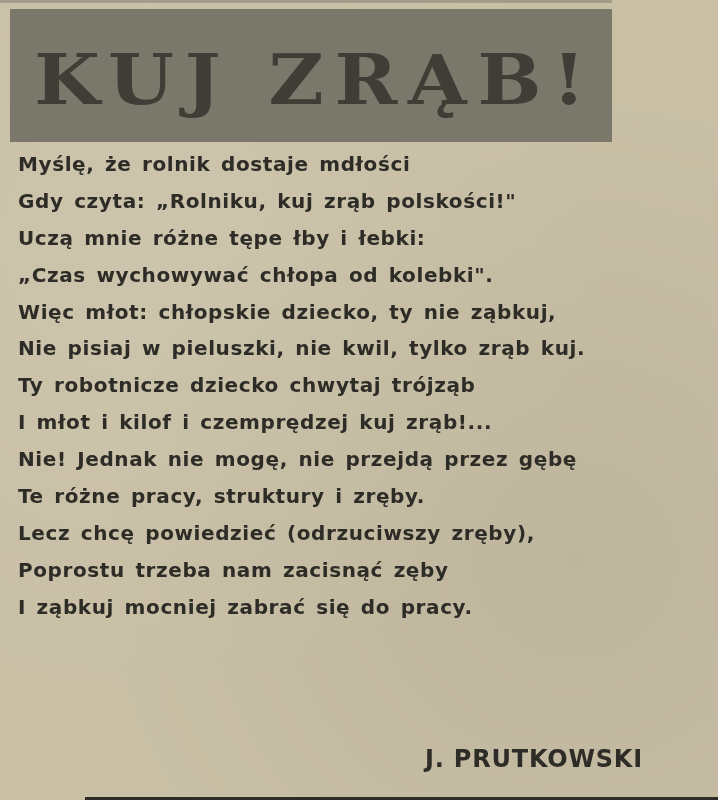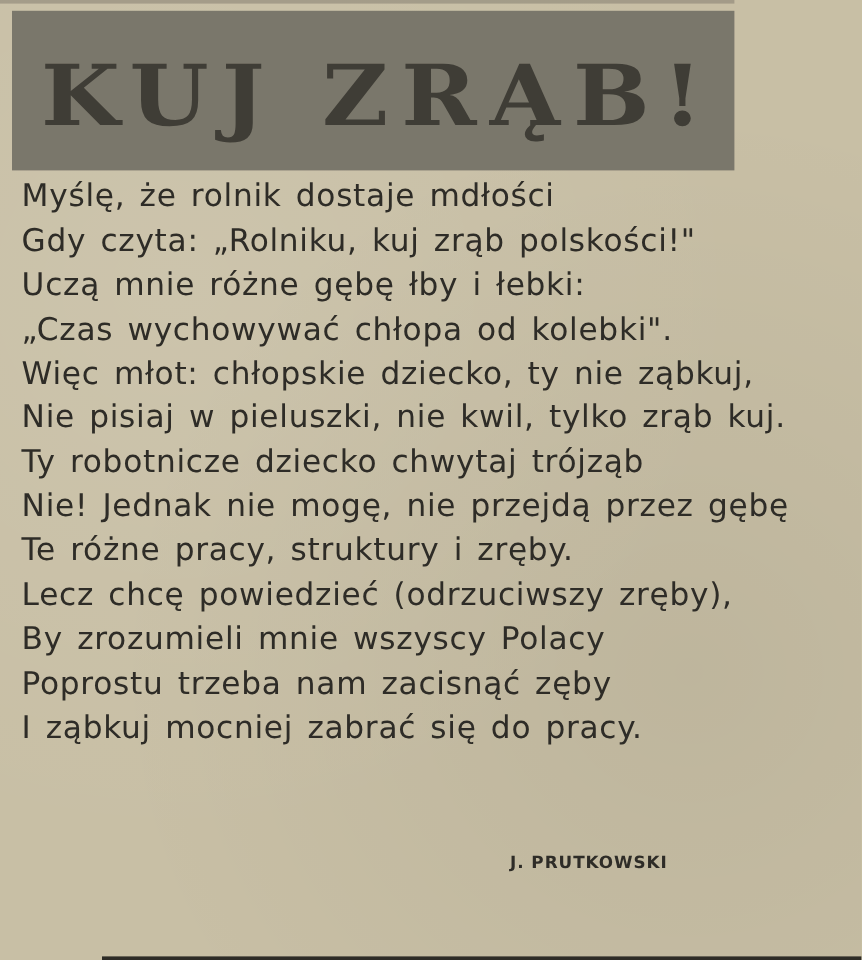--- a/index.html
+++ b/index.html
@@ -53,36 +53,36 @@
       margin-left: 8px;
     }
     .poem {
       position: absolute;
       left: 18px;
       top: 146px;
       width: 680px;
     }
     .poem-line {
       font-family: "DejaVu Sans", sans-serif;
-      font-weight: normal;
-      font-size: 26px;
+      font-weight: bold;
+      font-size: 20px;
       color: #2e2c27;
       height: 36.9px;
       line-height: 36.9px;
       letter-spacing: 0.6px;
       word-spacing: 3px;
       white-space: nowrap;
     }
     .signature {
       position: absolute;
       left: 425px;
-      top: 711px;
+      top: 745px;
       font-family: "DejaVu Sans", sans-serif;
       font-weight: bold;
-      font-size: 14px;
+      font-size: 24px;
       letter-spacing: 0.8px;
       color: #2e2c27;
     }
     .bottom-rule {
       position: absolute;
       left: 85px;
       top: 797px;
       width: 633px;
       height: 3px;
       background: #2e2c27;
@@ -94,29 +94,29 @@
 <div class="paper">
   <div class="top-rule"></div>
 
   <div class="title-banner">
     <span class="title-text">KUJ ZRĄB!</span>
   </div>
 
   <div class="poem">
     <div class="poem-line">Myślę, że rolnik dostaje mdłości</div>
     <div class="poem-line">Gdy czyta: „Rolniku, kuj zrąb polskości!"</div>
-    <div class="poem-line">Uczą mnie różne gębę łby i łebki:</div>
+    <div class="poem-line">Uczą mnie różne tępe łby i łebki:</div>
     <div class="poem-line">„Czas wychowywać chłopa od kolebki".</div>
     <div class="poem-line">Więc młot: chłopskie dziecko, ty nie ząbkuj,</div>
     <div class="poem-line">Nie pisiaj w pieluszki, nie kwil, tylko zrąb kuj.</div>
     <div class="poem-line">Ty robotnicze dziecko chwytaj trójząb</div>
+    <div class="poem-line">I młot i kilof i czemprędzej kuj zrąb!...</div>
     <div class="poem-line">Nie! Jednak nie mogę, nie przejdą przez gębę</div>
     <div class="poem-line">Te różne pracy, struktury i zręby.</div>
     <div class="poem-line">Lecz chcę powiedzieć (odrzuciwszy zręby),</div>
-    <div class="poem-line">By zrozumieli mnie wszyscy Polacy</div>
     <div class="poem-line">Poprostu trzeba nam zacisnąć zęby</div>
     <div class="poem-line">I ząbkuj mocniej zabrać się do pracy.</div>
   </div>
 
   <div class="signature">J. PRUTKOWSKI</div>
 
   <div class="bottom-rule"></div>
 </div>
 
 </body></html>

